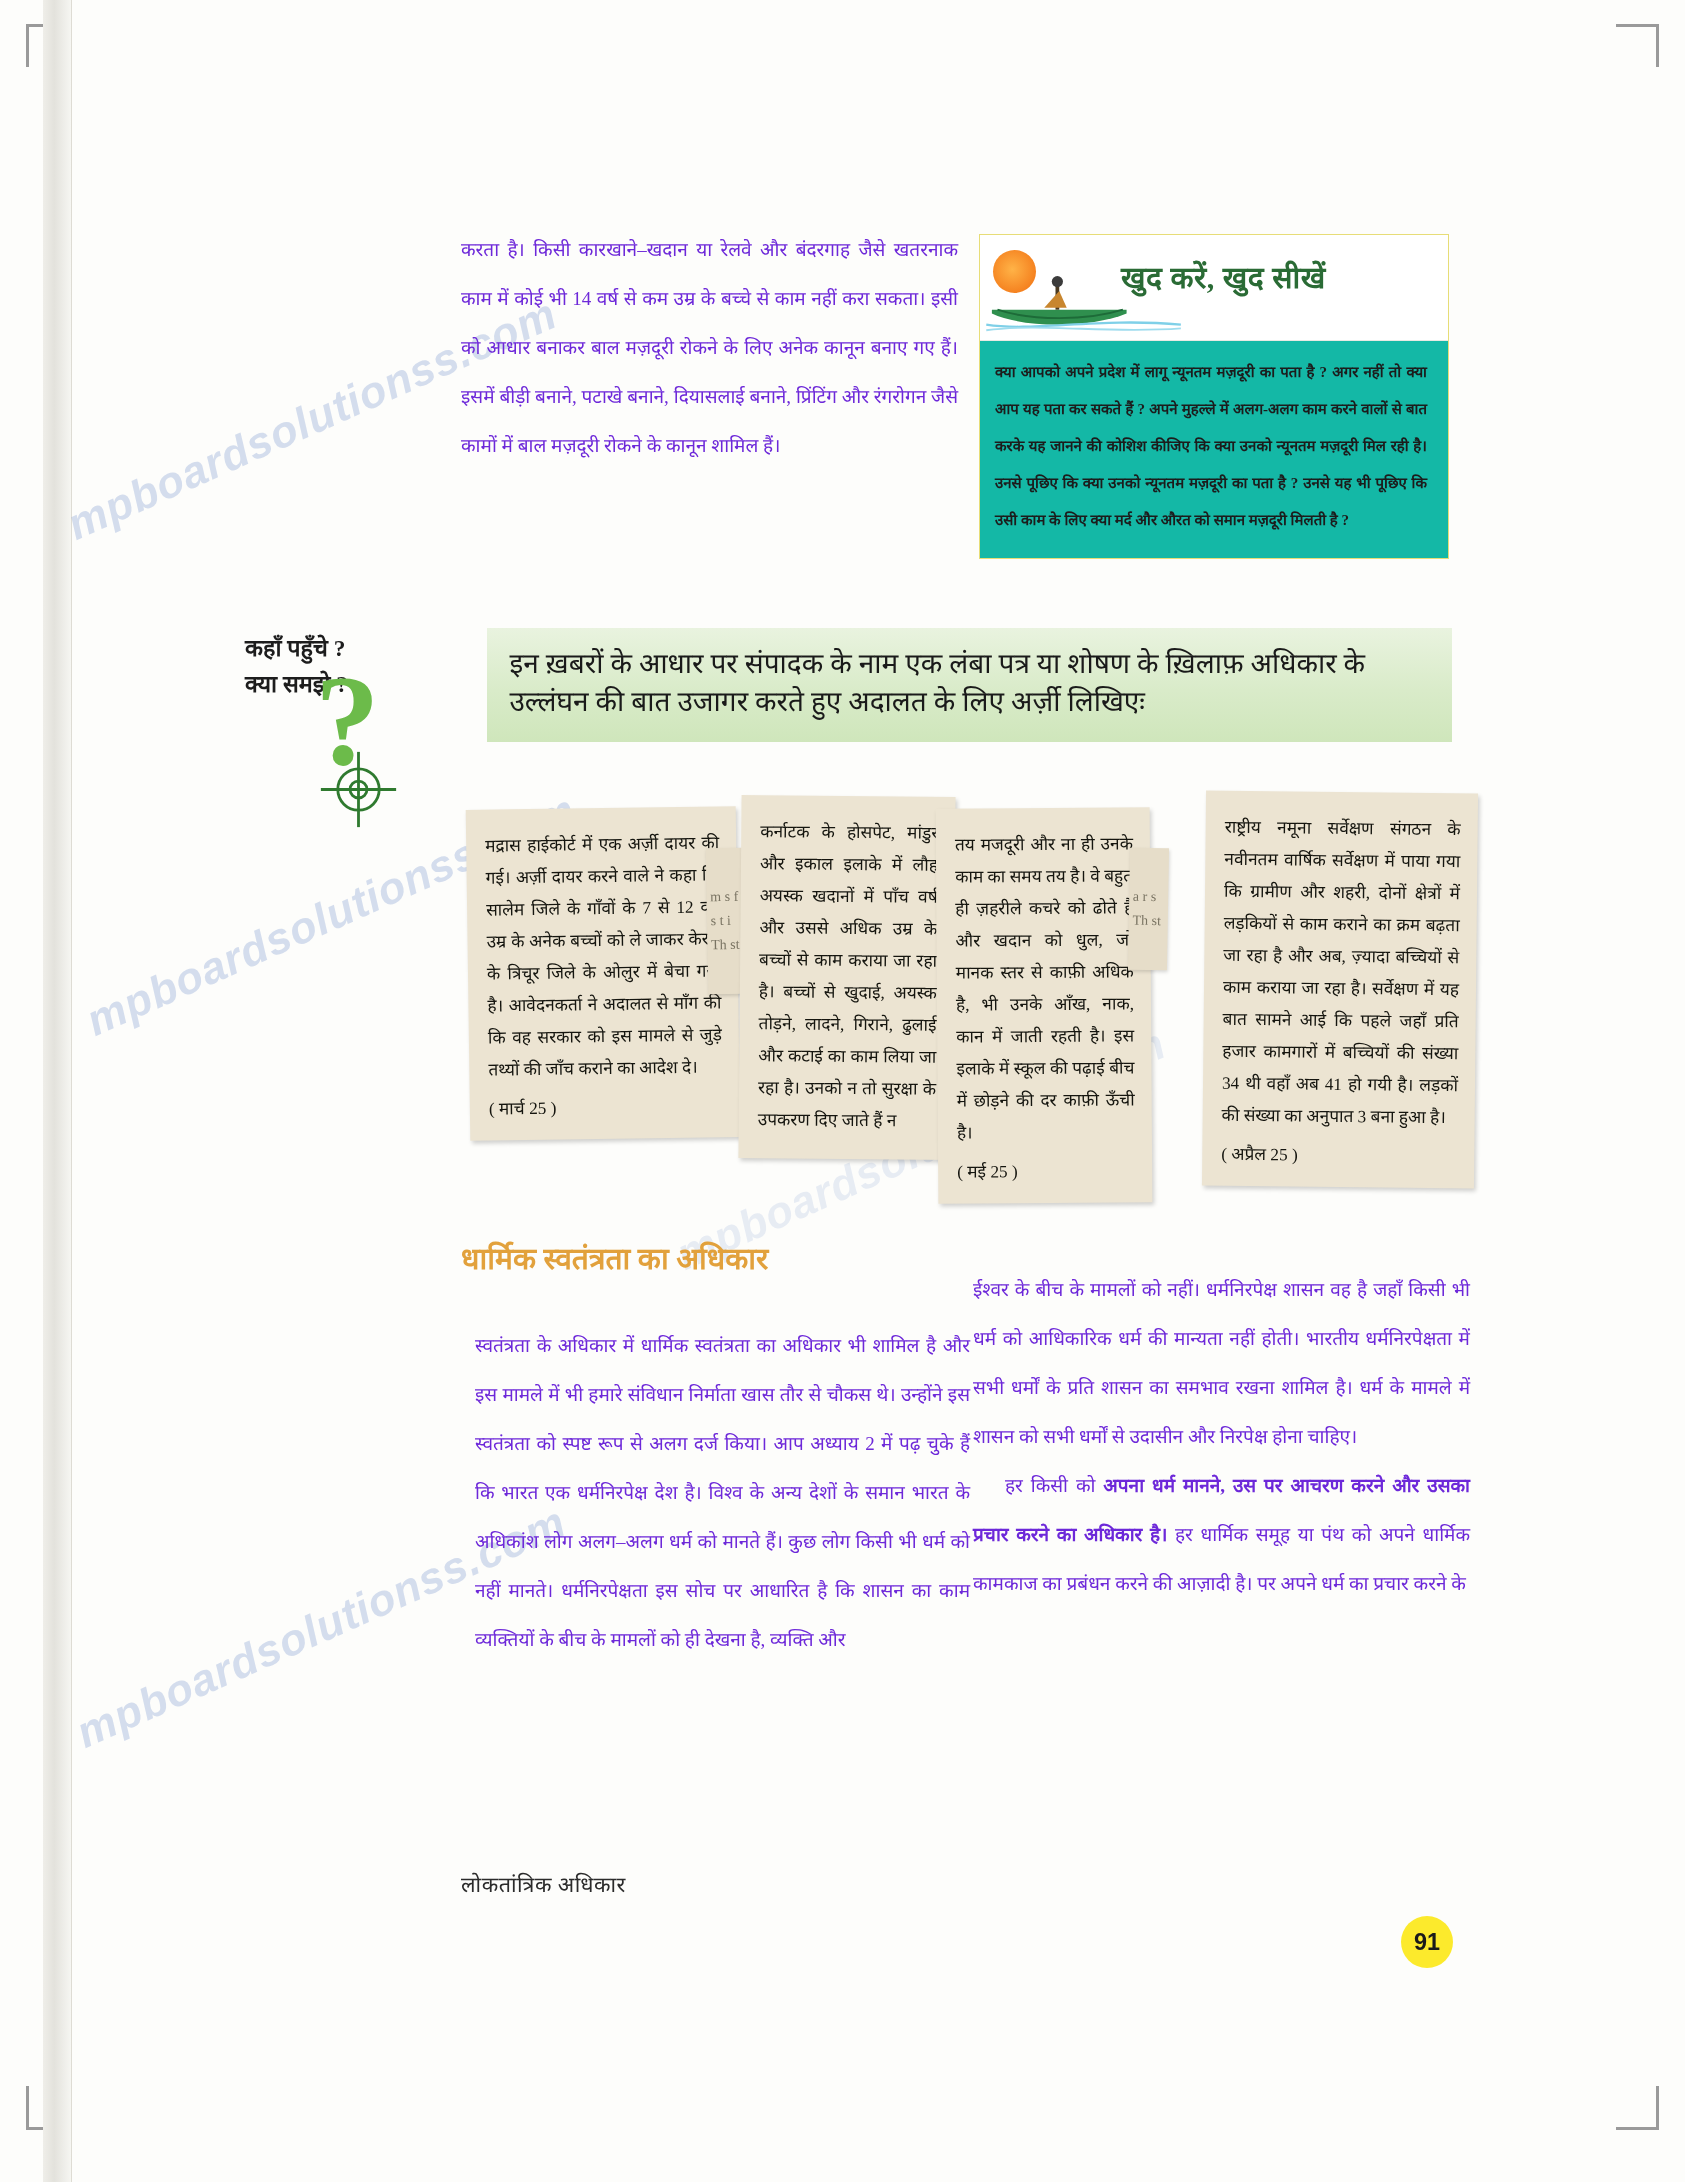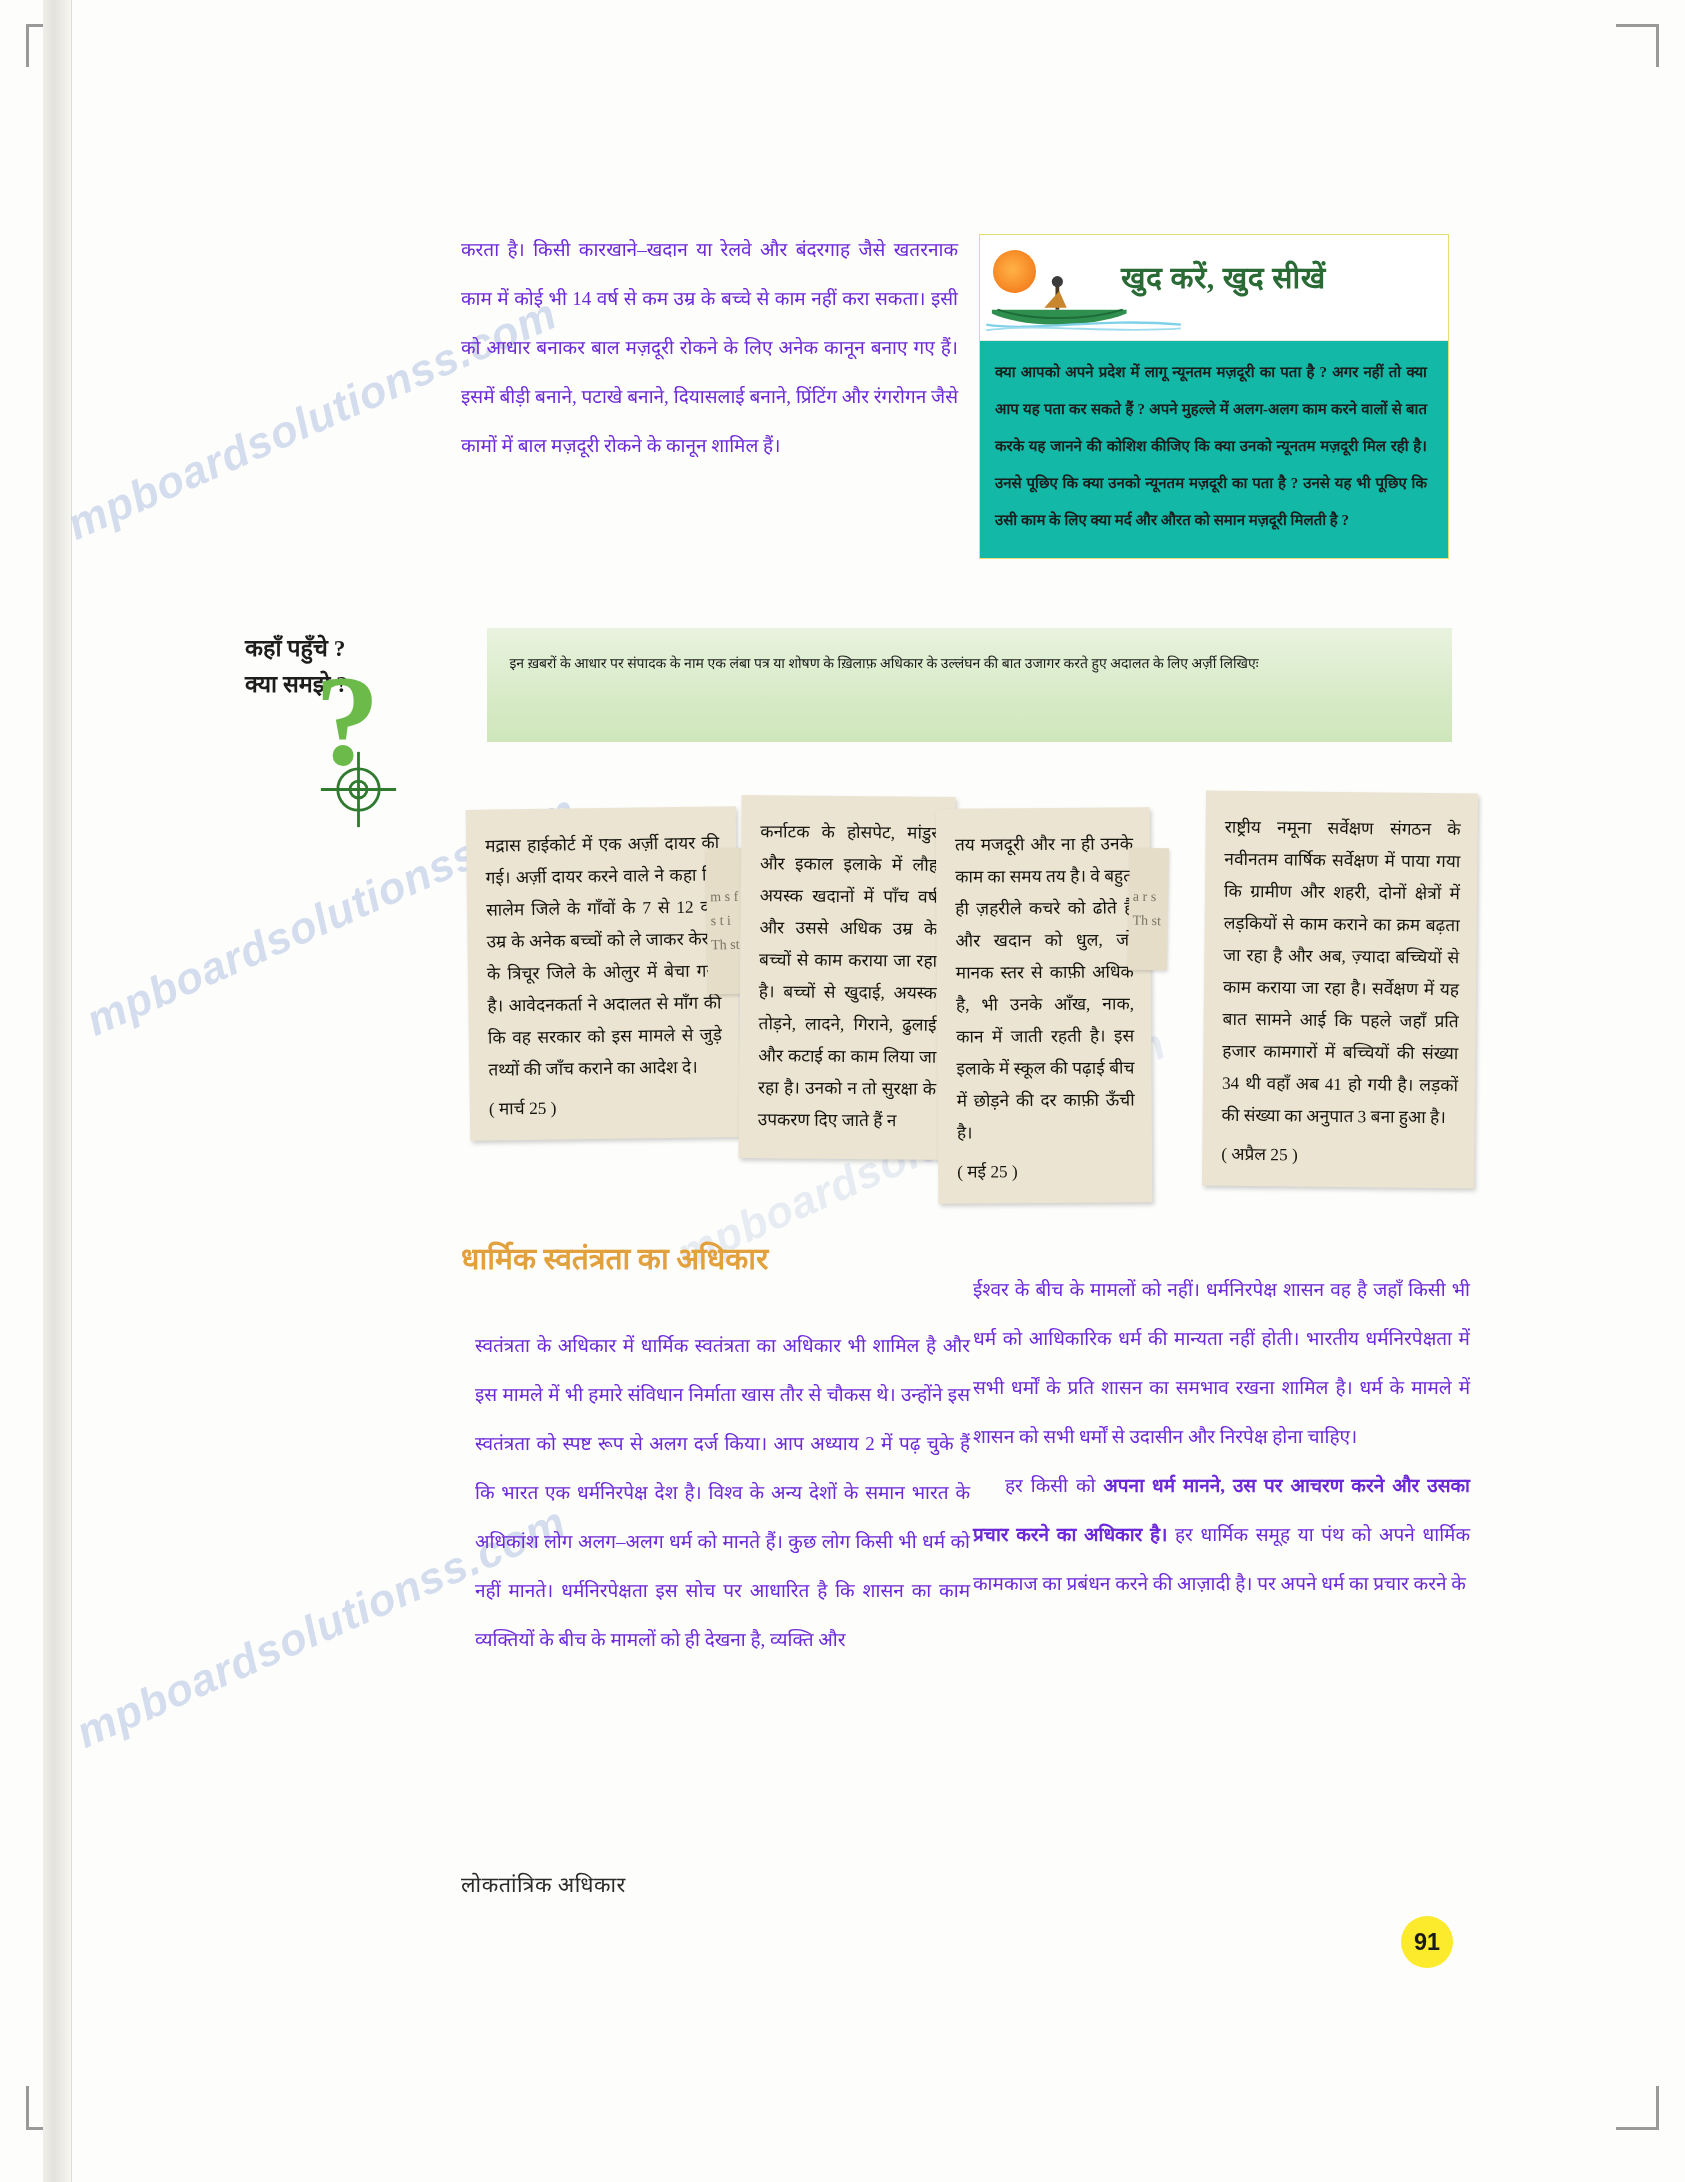--- a/index.html
+++ b/index.html
@@ -122,21 +122,21 @@
     top: 628px;
     width: 965px;
     height: 114px;
     background: linear-gradient(180deg,#e9f3df 0%,#d9ebc9 55%,#cfe6bb 100%);
   }
   .greenband-text {
     position: absolute;
     left: 22.5px;
     top: 17px;
     width: 916px;
-    font-size: 14px;
+    font-size: 28px;
     line-height: 38px;
     color: #1a1a1a;
   }
   .marker-label {
     position: absolute;
     left: 217px;
     top: 630px;
     width: 122px;
     font-size: 23.4px;
     line-height: 36px;

